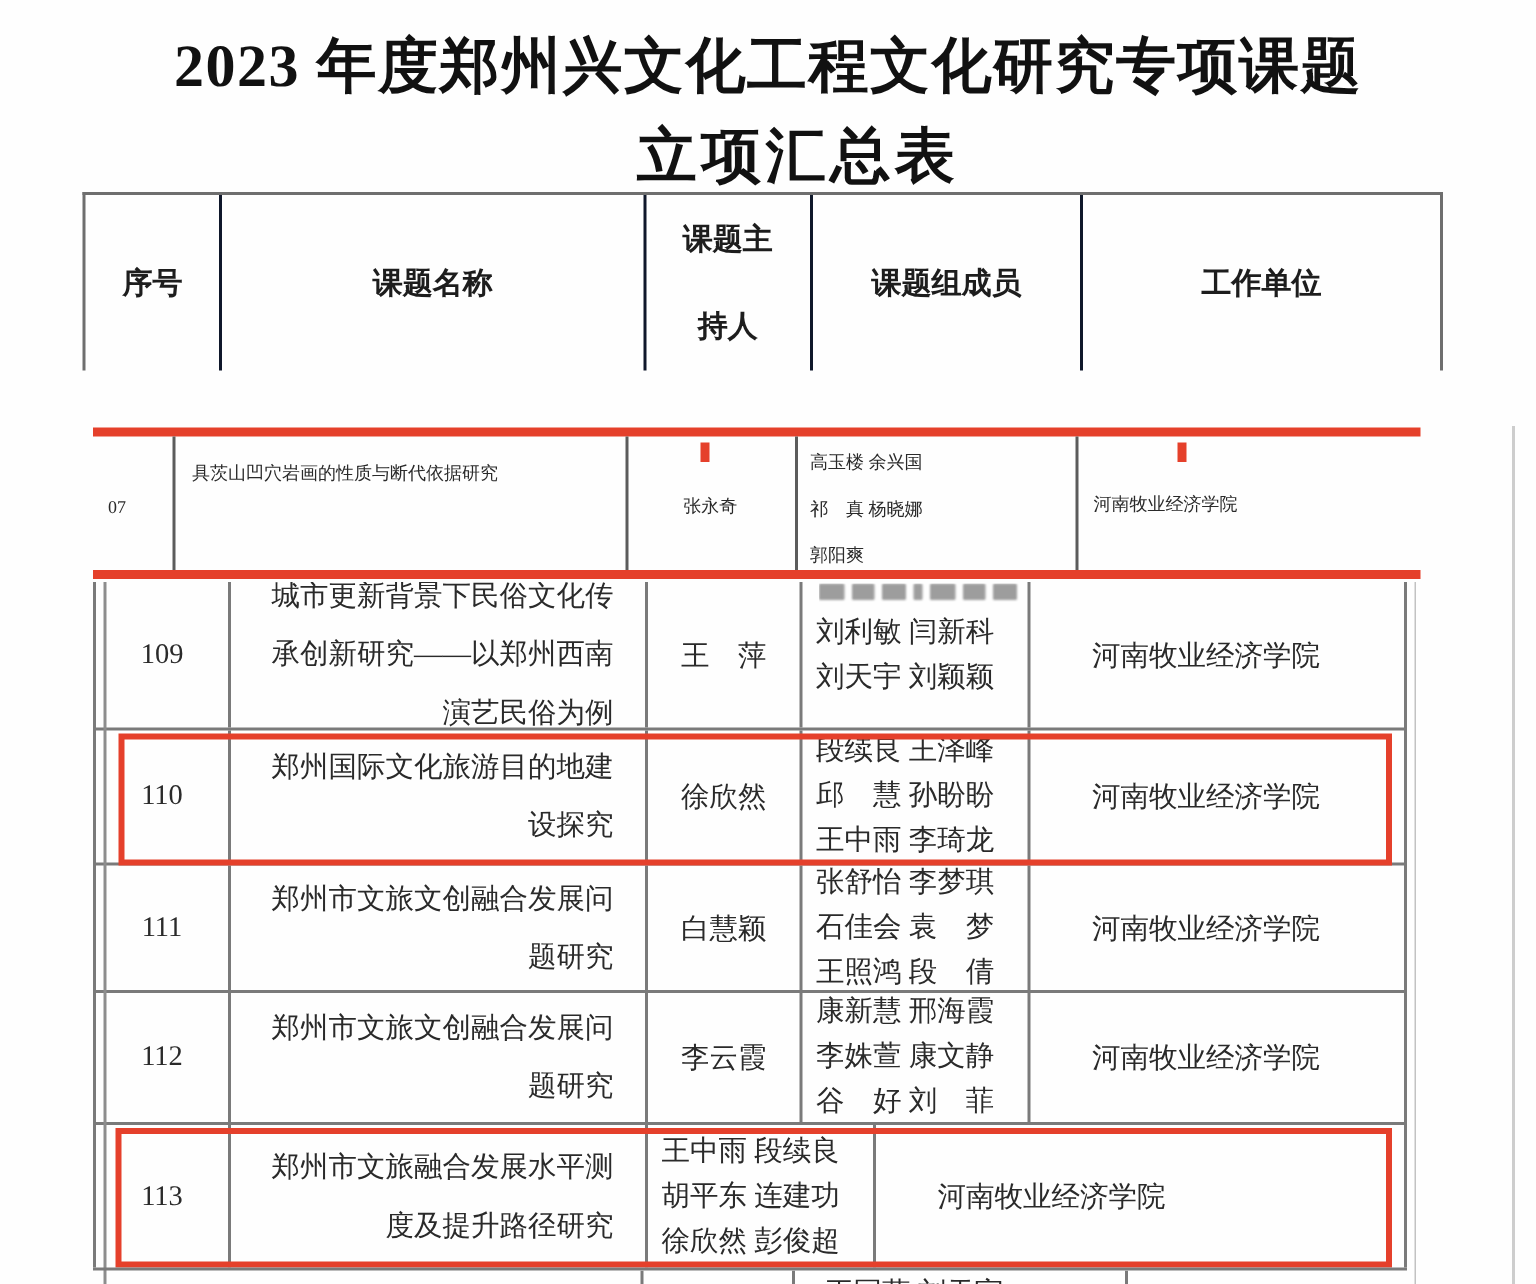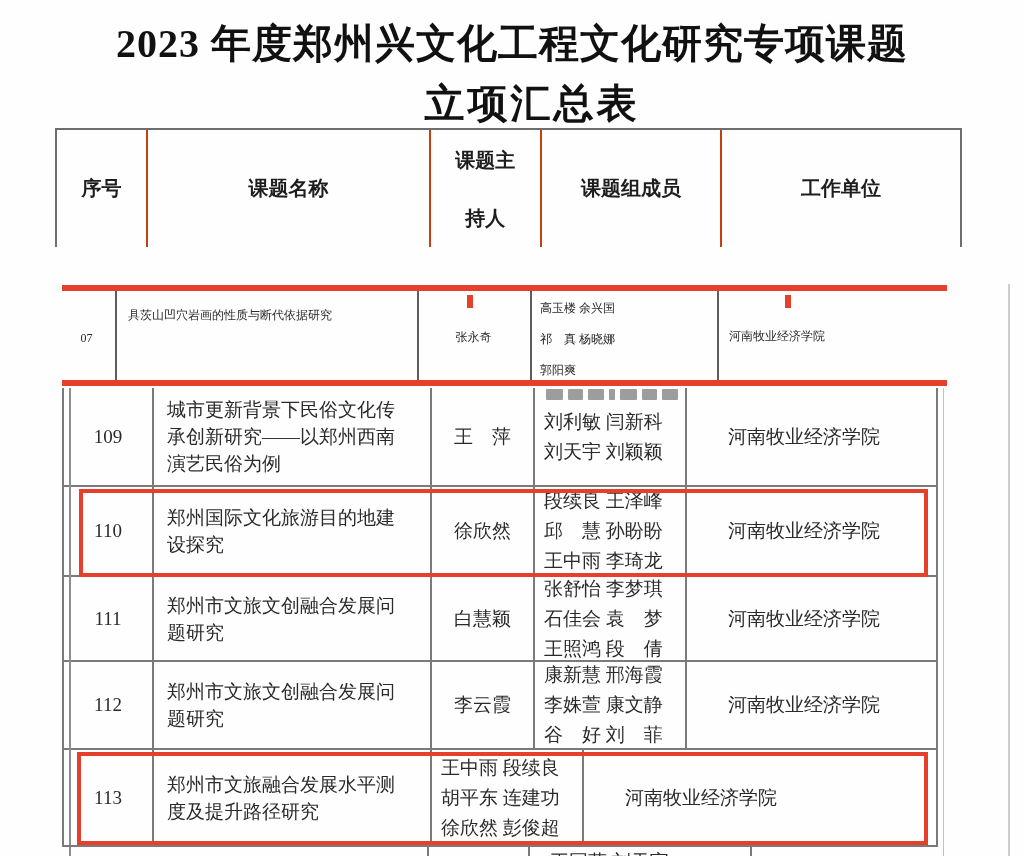--- a/index.html
+++ b/index.html
@@ -22,21 +22,21 @@
   
   .header-table{
     left:55px;top:128px;width:903px;height:117px;
     border-top:2px solid #6e6e6e;border-left:2px solid #6e6e6e;border-right:2px solid #6e6e6e;
     display:flex;
   }
   .header-cell{
     display:flex;align-items:center;justify-content:center;
     font-size:20px;font-weight:700;color:#1d1d1d;text-align:center;
   }
-  .header-cell + .header-cell{border-left:2px solid #c2410c;}
+  .header-cell + .header-cell{border-left:2px solid #0f172a;}
   .hc-leader{line-height:58px;}
   .hc-leader .wrapbox{width:66px;}
 
   
   .redline{left:62px;width:885px;height:6px;background:#e5402b;}
   #redline-top{top:285px;}
   #redline-bottom{top:380px;}
   .ov-divider{width:2px;background:#5c5c5c;top:291px;height:89px;}
   .ov-text{font-size:12px;color:#2a2a2a;}
   .red-tick{width:6px;height:13px;background:#e5402b;top:295px;}
@@ -47,21 +47,21 @@
     border-left:2px solid #7a7a7a;border-right:2px solid #7a7a7a;
     box-sizing:border-box;overflow:hidden;
   }
   .inner-left-line{left:69px;top:388px;width:2px;height:468px;background:#8d8d8d;}
   .faint-right-line{left:943px;top:388px;width:1px;height:468px;background:#c2c2c2;}
   .row{display:flex;width:100%;box-sizing:border-box;border-bottom:2px solid #7a7a7a;}
   .cell{box-sizing:border-box;display:flex;align-items:center;font-size:19px;color:#2a2a2a;}
   .cell + .cell{border-left:2px solid #7a7a7a;}
   .c-no{width:88px;justify-content:center;}
   .c-name{width:278px;padding-left:13px;}
-  .c-name .nm{width:242px;line-height:27px;}
+  .c-name .nm{width:242px;line-height:39px;text-align:right;}
   .c-leader{width:103px;justify-content:center;}
   .c-members{width:152px;padding-left:9px;}
   .c-members .ml{line-height:30px;white-space:nowrap;}
   .c-unit{width:236px;justify-content:center;white-space:nowrap;}
 
   
   .red-box{border:4px solid #e5402b;box-sizing:border-box;background:transparent;}
   #box-110{left:79px;top:489px;width:849px;height:88px;}
   #box-113{left:77px;top:752px;width:851px;height:93px;}
 
@@ -98,21 +98,21 @@
 
 <div class="abs redline" id="redline-top"></div>
 <div class="abs redline" id="redline-bottom"></div>
 
 <div>
   <div class="abs ov-divider" style="left:115px"></div>
   <div class="abs ov-divider" style="left:417px"></div>
   <div class="abs ov-divider" style="left:530px"></div>
   <div class="abs ov-divider" style="left:717px"></div>
 
-  <div class="abs ov-text" style="left:60px;width:53px;top:331px;text-align:center">07</div>
+  <div class="abs ov-text" style="left:72px;width:53px;top:331px;">07</div>
   <div class="abs ov-text" style="left:128px;top:300px;width:282px;line-height:31px">具茨山凹穴岩画的性质与断代依据研究</div>
   <div class="abs ov-text" style="left:417px;width:113px;top:329px;text-align:center">张永奇</div>
   <div class="abs ov-text" style="left:540px;top:293px;line-height:31px">
     <div>高玉楼 余兴国</div>
     <div>祁　真 杨晓娜</div>
     <div>郭阳爽</div>
   </div>
   <div class="abs ov-text" style="left:729px;top:328px;white-space:nowrap">河南牧业经济学院</div>
 
   <div class="abs red-tick" style="left:467px"></div>

